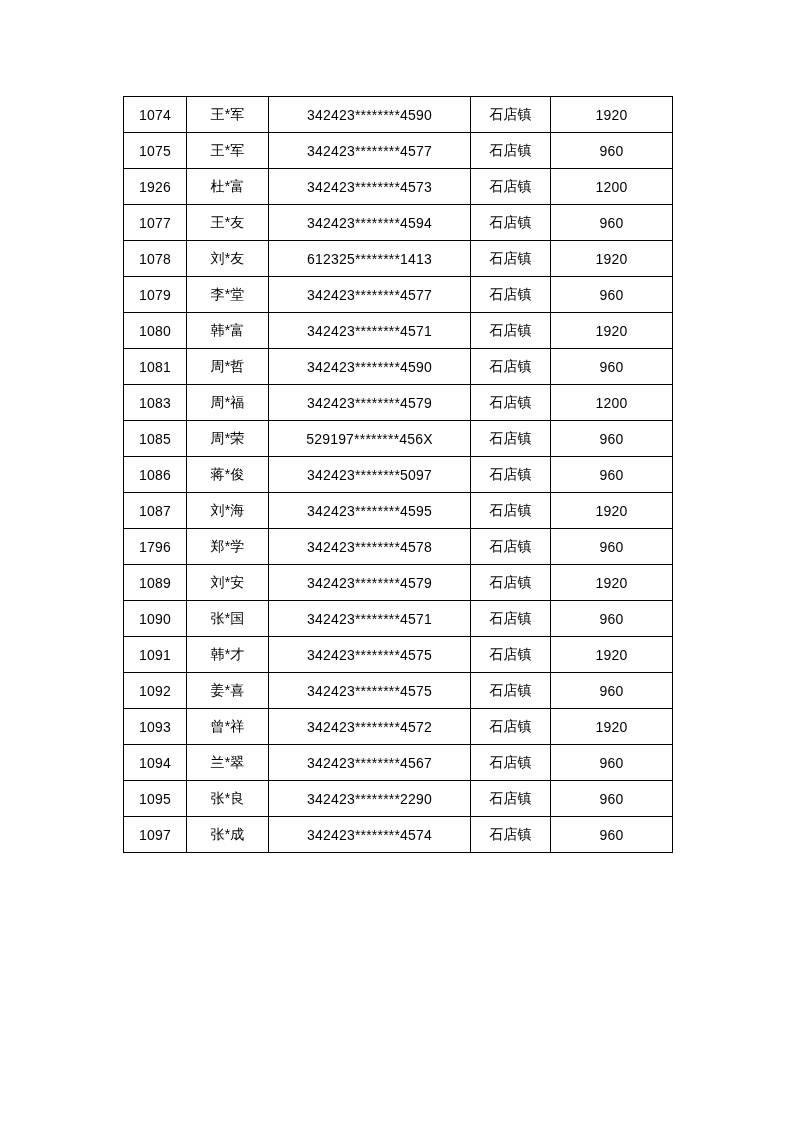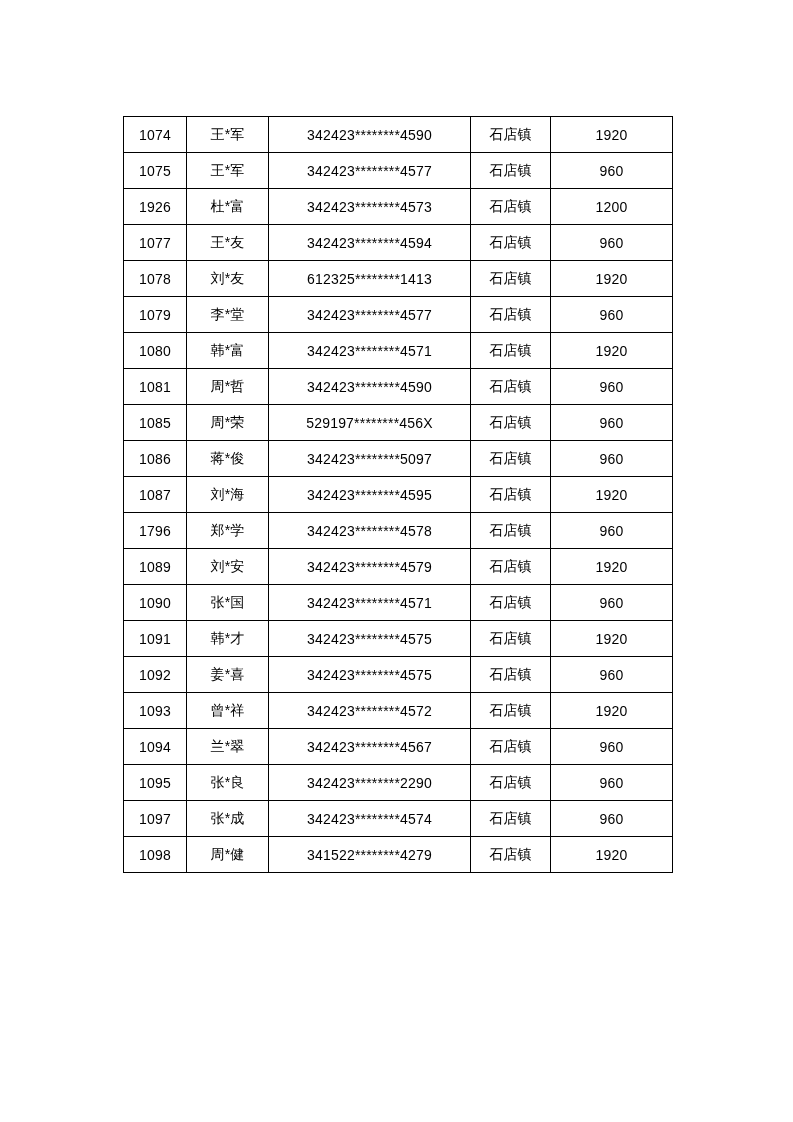--- a/index.html
+++ b/index.html
@@ -11,21 +11,21 @@
   .page {
     position: relative;
     width: 793px;
     height: 1122px;
     background: #ffffff;
     overflow: hidden;
   }
   table.records {
     position: absolute;
     left: 123px;
-    top: 116px;
+    top: 96px;
     width: 549px;
     border-collapse: collapse;
     table-layout: fixed;
   }
   table.records td {
     border: 1px solid #000000;
     height: 35px;
     text-align: center;
     vertical-align: middle;
     font-size: 14px;
@@ -104,20 +104,27 @@
           <td>1920</td>
         </tr>
         <tr>
           <td>1081</td>
           <td>周*哲</td>
           <td>342423********4590</td>
           <td>石店镇</td>
           <td>960</td>
         </tr>
         <tr>
+          <td>1083</td>
+          <td>周*福</td>
+          <td>342423********4579</td>
+          <td>石店镇</td>
+          <td>1200</td>
+        </tr>
+        <tr>
           <td>1085</td>
           <td>周*荣</td>
           <td>529197********456X</td>
           <td>石店镇</td>
           <td>960</td>
         </tr>
         <tr>
           <td>1086</td>
           <td>蒋*俊</td>
           <td>342423********5097</td>
@@ -186,23 +193,16 @@
           <td>342423********2290</td>
           <td>石店镇</td>
           <td>960</td>
         </tr>
         <tr>
           <td>1097</td>
           <td>张*成</td>
           <td>342423********4574</td>
           <td>石店镇</td>
           <td>960</td>
-        </tr>
-        <tr>
-          <td>1098</td>
-          <td>周*健</td>
-          <td>341522********4279</td>
-          <td>石店镇</td>
-          <td>1920</td>
         </tr>
       </tbody>
   </table>
 </div>
 
 </body></html>

